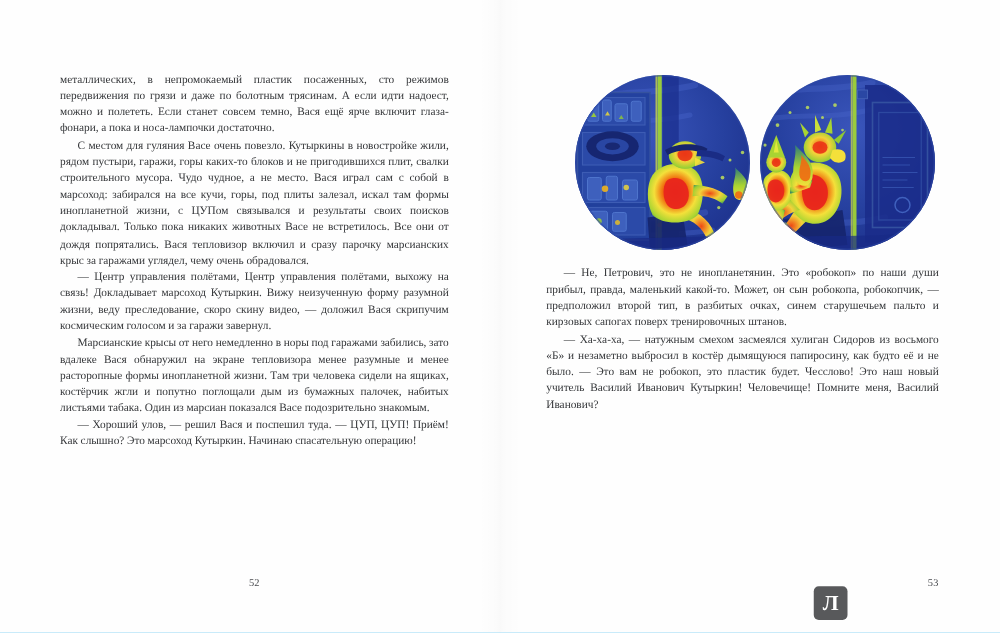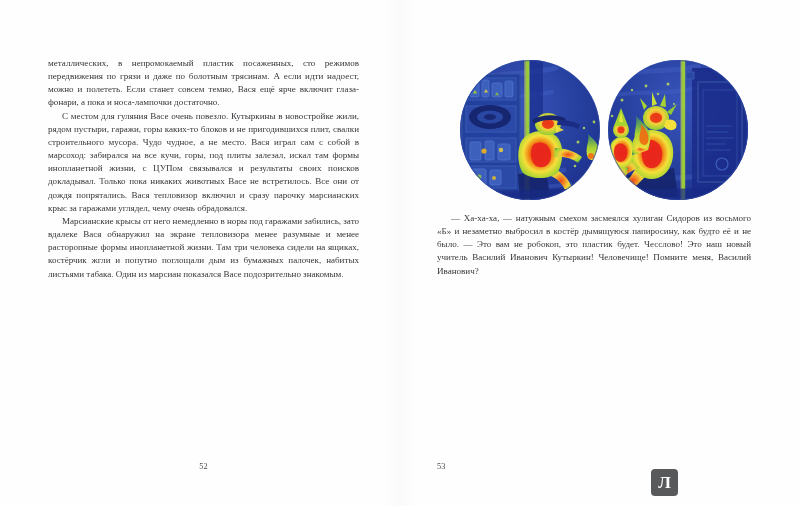--- a/index.html
+++ b/index.html
@@ -74,21 +74,21 @@
   }
 
   
   .folio {
     position: absolute;
     font-size: 8.3px;
     color: #4a4c50;
     letter-spacing: 0.2px;
   }
   #folio-left  { left: 48px;  top: 462px; width: 311px; text-align: center; }
-  #folio-right { left: 437px; top: 462px; width: 314px; text-align: left; }
+  #folio-right { left: 437px; top: 462px; width: 314px; text-align: right; }
 
   
   #logo {
     position: absolute;
     left: 651px;
     top: 469px;
     width: 27px;
     height: 27px;
     border-radius: 4px;
     background: #58595b;
@@ -115,21 +115,23 @@
 
 <div id="page">
 
   <div class="sheet sheet-left"></div>
   <div class="sheet sheet-right"></div>
   <div class="gutter"></div>
 
   <div class="column" id="col-left">
     <p class="noindent">металлических, в непромокаемый пластик посаженных, сто режимов передвижения по грязи и даже по болотным трясинам. А если идти надоест, можно и полететь. Если станет совсем темно, Вася ещё ярче включит глаза-фонари, а пока и носа-лампочки достаточно.</p>
     <p>С местом для гуляния Васе очень повезло. Кутыркины в новостройке жили, рядом пустыри, гаражи, горы каких-то блоков и не пригодившихся плит, свалки строительного мусора. Чудо чудное, а не место. Вася играл сам с собой в марсоход: забирался на все кучи, горы, под плиты залезал, искал там формы инопланетной жизни, с ЦУПом связывался и результаты своих поисков докладывал. Только пока никаких животных Васе не встретилось. Все они от дождя попрятались. Вася тепловизор включил и сразу парочку марсианских крыс за гаражами углядел, чему очень обрадовался.</p>
+    <p>— Центр управления полётами, Центр управления полётами, выхожу на связь! Докладывает марсоход Кутыркин. Вижу неизученную форму разумной жизни, веду преследование, скоро скину видео, — доложил Вася скрипучим космическим голосом и за гаражи завернул.</p>
     <p>Марсианские крысы от него немедленно в норы под гаражами забились, зато вдалеке Вася обнаружил на экране тепловизора менее разумные и менее расторопные формы инопланетной жизни. Там три человека сидели на ящиках, костёрчик жгли и попутно поглощали дым из бумажных палочек, набитых листьями табака. Один из марсиан показался Васе подозрительно знакомым.</p>
+    <p>— Хороший улов, — решил Вася и поспешил туда. — ЦУП, ЦУП! Приём! Как слышно? Это марсоход Кутыркин. Начинаю спасательную операцию!</p>
   </div>
   <div class="folio" id="folio-left">52</div>
 
   <div id="illustration">
     <svg viewBox="0 0 288 148" xmlns="http://www.w3.org/2000/svg" role="img">
       <defs>
 
         <clipPath id="lensL">
             <circle cx="70" cy="74" r="70"></circle>
           </clipPath>
@@ -345,19 +347,20 @@
 
         <path d="M144 136 C186 130, 240 136, 288 128 L288 148 L144 148 Z" fill="#182a86" opacity="0.7"></path>
       </g>
 
       <circle cx="70" cy="74" r="69.4" fill="none" stroke="#2f4aa6" stroke-width="1.2" opacity="0.55"></circle>
       <circle cx="218" cy="74" r="69.4" fill="none" stroke="#2f4aa6" stroke-width="1.2" opacity="0.55"></circle>
     </svg>
   </div>
 
   <div class="column" id="col-right">
+    <p>— Не, Петрович, это не инопланетянин. Это «робокоп» по наши души прибыл, правда, маленький какой-то. Может, он сын робокопа, робокопчик, — предположил второй тип, в разбитых очках, синем старушечьем пальто и кирзовых сапогах поверх тренировочных штанов.</p>
     <p>— Ха-ха-ха, — натужным смехом засмеялся хулиган Сидоров из восьмого «Б» и незаметно выбросил в костёр дымящуюся папиросину, как будто её и не было. — Это вам не робокоп, это пластик будет. Чесслово! Это наш новый учитель Василий Иванович Кутыркин! Человечище! Помните меня, Василий Иванович?</p>
   </div>
   <div class="folio" id="folio-right">53</div>
 
   <div id="logo">Л</div>
 
 </div>
 
 </body></html>

